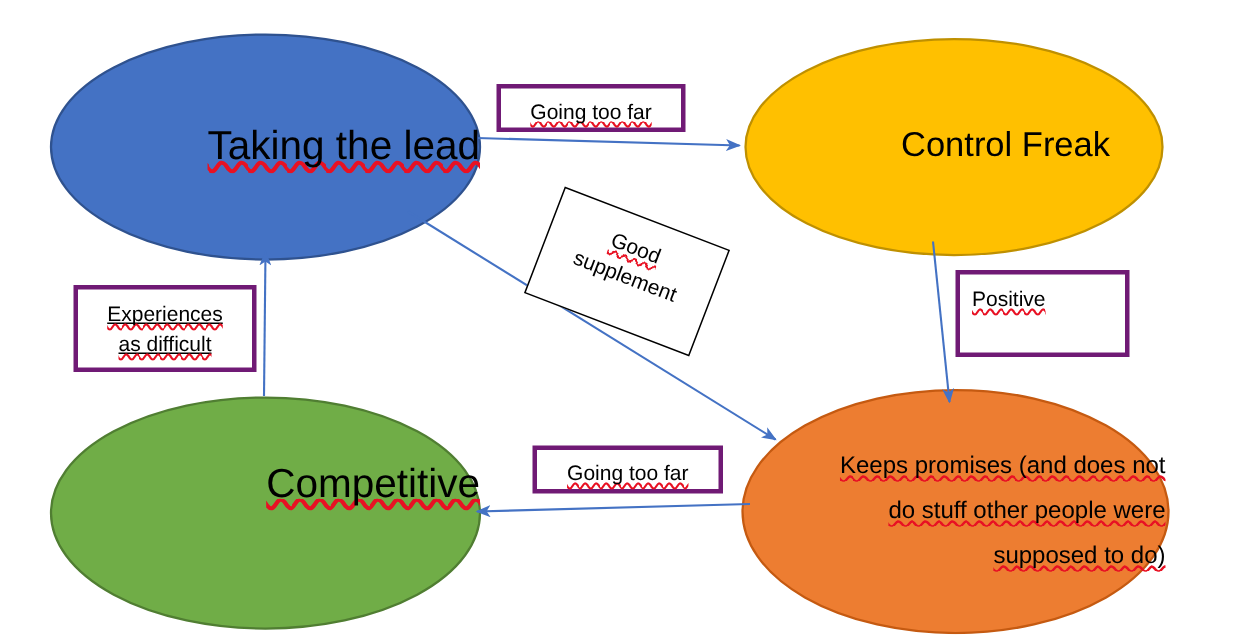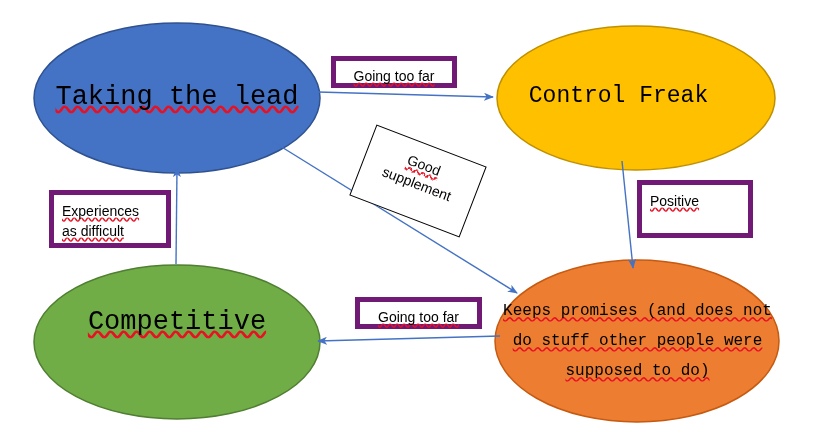--- a/index.html
+++ b/index.html
@@ -17,39 +17,39 @@
   }
   svg.layer {
     position: absolute;
     left: 0;
     top: 0;
     width: 828px;
     height: 423px;
   }
   .node-label {
     position: absolute;
-    text-align: center;
+    text-align: right;
     color: #000000;
-    font-family: Liberation Mono, monospace;
+    font-family: Liberation Sans, sans-serif;
     pointer-events: none;
     white-space: nowrap;
   }
   .node-label.multi { white-space: normal; }
   .sq {
     
     text-decoration: underline;
     text-decoration-color: #e81123;
     text-decoration-style: wavy;
     text-decoration-skip-ink: none;
     text-underline-offset: 1px;
   }
   .tagbox {
     position: absolute;
     background: #ffffff;
-    border: 5px solid #701a75;
+    border: 3px solid #701a75;
     box-sizing: border-box;
     color: #000000;
     font-family: "Liberation Sans", sans-serif;
     font-size: 14px;
     line-height: 20px;
   }
   .tagbox .inner {
     padding: 5px 8px;
   }
   .tagbox.rot {
@@ -107,21 +107,21 @@
   </div>
 
   <div class="tagbox rot" style="left:359px; top:143px; width:118px; height:76px;">
     <div class="inner" style="text-align:center; padding-top:10px;">
       <div><span class="sq">Good</span></div>
       <div><span>supplement</span></div>
     </div>
   </div>
 
   <div class="tagbox" style="left:49px; top:190px; width:122px; height:58px;">
-    <div class="inner" style="text-align:left; padding-top:6px;">
+    <div class="inner" style="text-align:center; padding-top:6px;text-decoration:underline;">
       <div><span class="sq">Experiences</span></div>
       <div><span class="sq">as difficult</span></div>
     </div>
   </div>
 
   <div class="tagbox" style="left:637px; top:180px; width:116px; height:58px;">
     <div class="inner" style="text-align:left; padding-top:6px;">
       <div><span class="sq">Positive</span></div>
     </div>
   </div>

